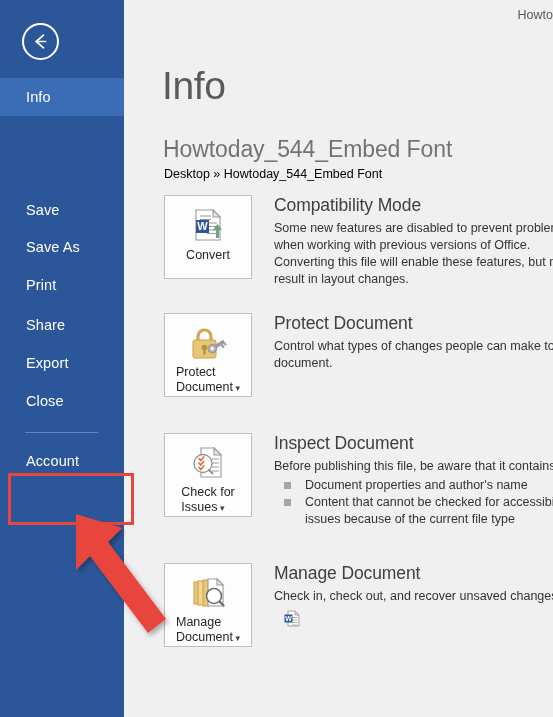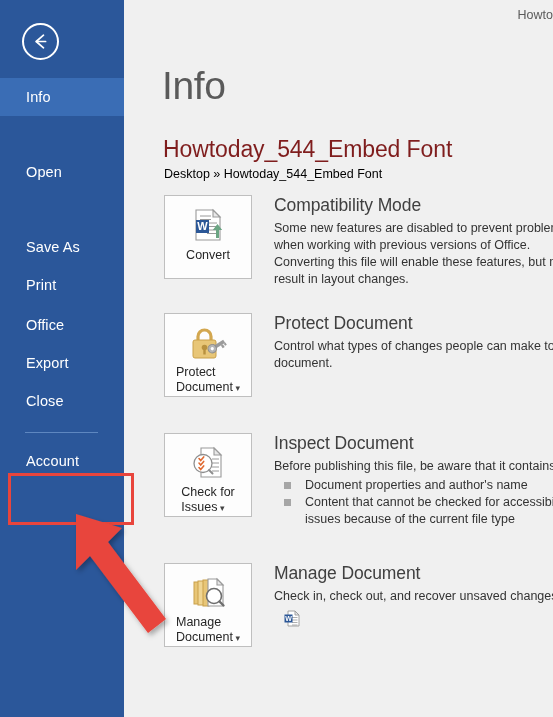--- a/index.html
+++ b/index.html
@@ -82,21 +82,21 @@
   #page-heading {
     position: absolute; left: 38px; top: 64px;
     font-size: 39px;
     font-weight: 300;
     color: #5A5A5A;
     letter-spacing: -.4px;
   }
   #doc-title {
     position: absolute; left: 39px; top: 136px;
     font-size: 23px;
-    color: #7f1d1d;
+    color: #737373;
     font-weight: 400;
     letter-spacing: -.1px;
     white-space: nowrap;
     cursor: pointer;
   }
   #doc-path {
     position: absolute; left: 40px; top: 167px;
     font-size: 12.5px;
     color: #000000;
     white-space: nowrap;
@@ -178,31 +178,31 @@
     <div id="back-btn">
       <svg width="21" height="21" viewBox="0 0 21 21">
         <path d="M13.5 4.2 L6.2 10.5 L13.5 16.8" fill="none" stroke="#FFFFFF" stroke-width="1.7" stroke-linecap="round" stroke-linejoin="round"></path>
         <line x1="6.4" y1="10.5" x2="15.6" y2="10.5" stroke="#FFFFFF" stroke-width="1.7" stroke-linecap="round"></line>
       </svg>
     </div>
 
     <div class="nav-item active" style="top:78px">
         <span>Info</span>
       </div>
-    <div class="nav-item" style="top:153px">
-        <span>Open</span>
+    <div class="nav-item" style="top:191px">
+        <span>Save</span>
       </div>
     <div class="nav-item" style="top:266px">
         <span>Print</span>
       </div>
     <div class="nav-item" style="top:228px">
         <span>Save As</span>
       </div>
     <div class="nav-item" style="top:306px">
-        <span>Office</span>
+        <span>Share</span>
       </div>
     <div class="nav-item" style="top:344px">
         <span>Export</span>
       </div>
     <div class="nav-item" style="top:382px">
         <span>Close</span>
       </div>
 
     <div id="nav-divider"></div>
 

